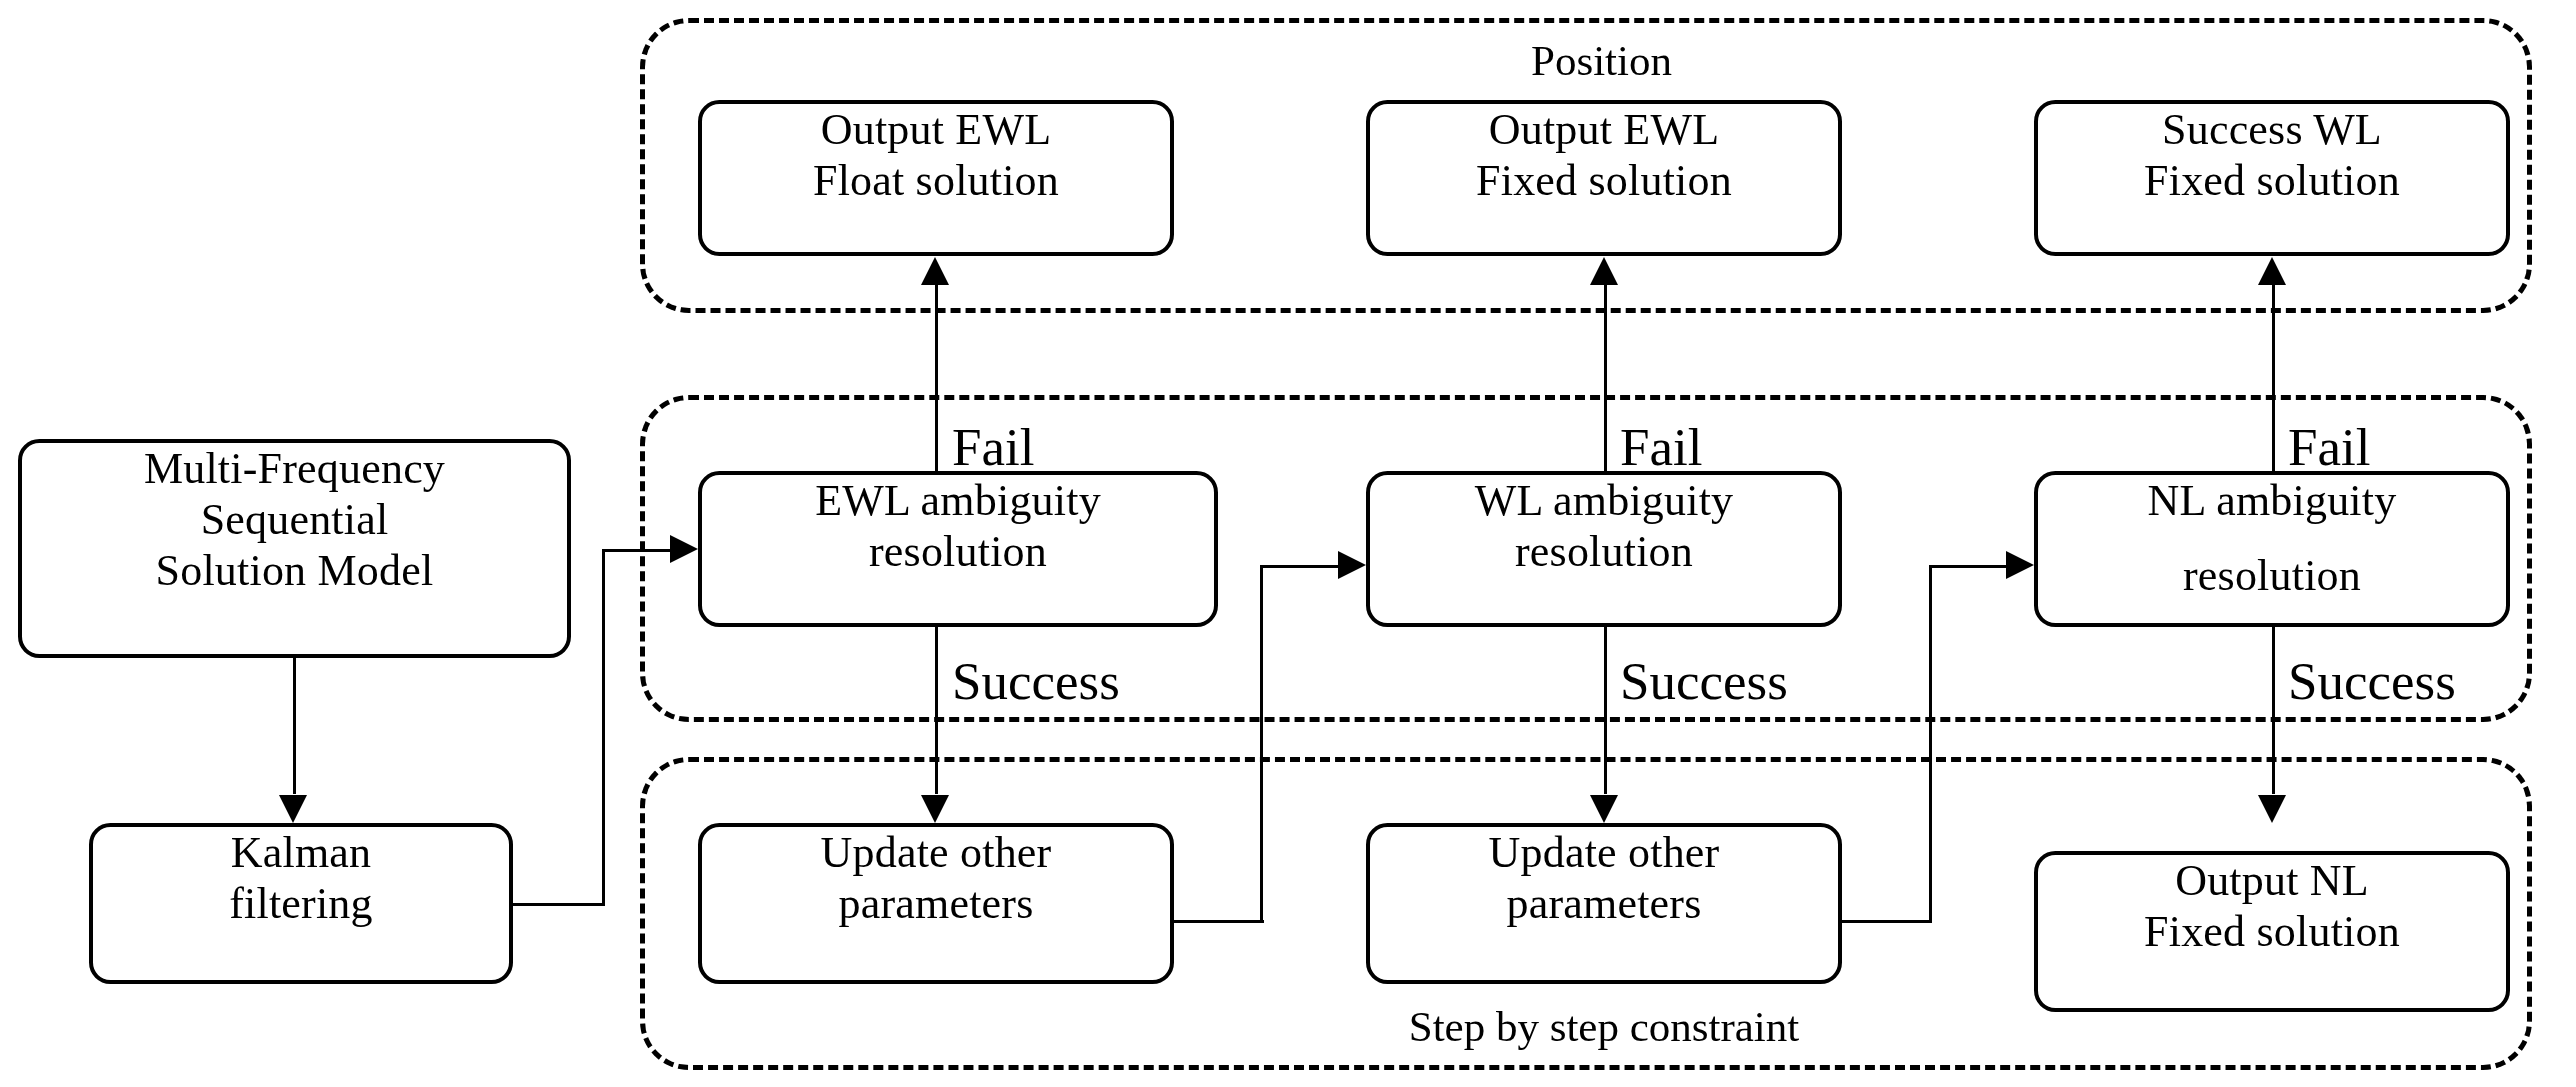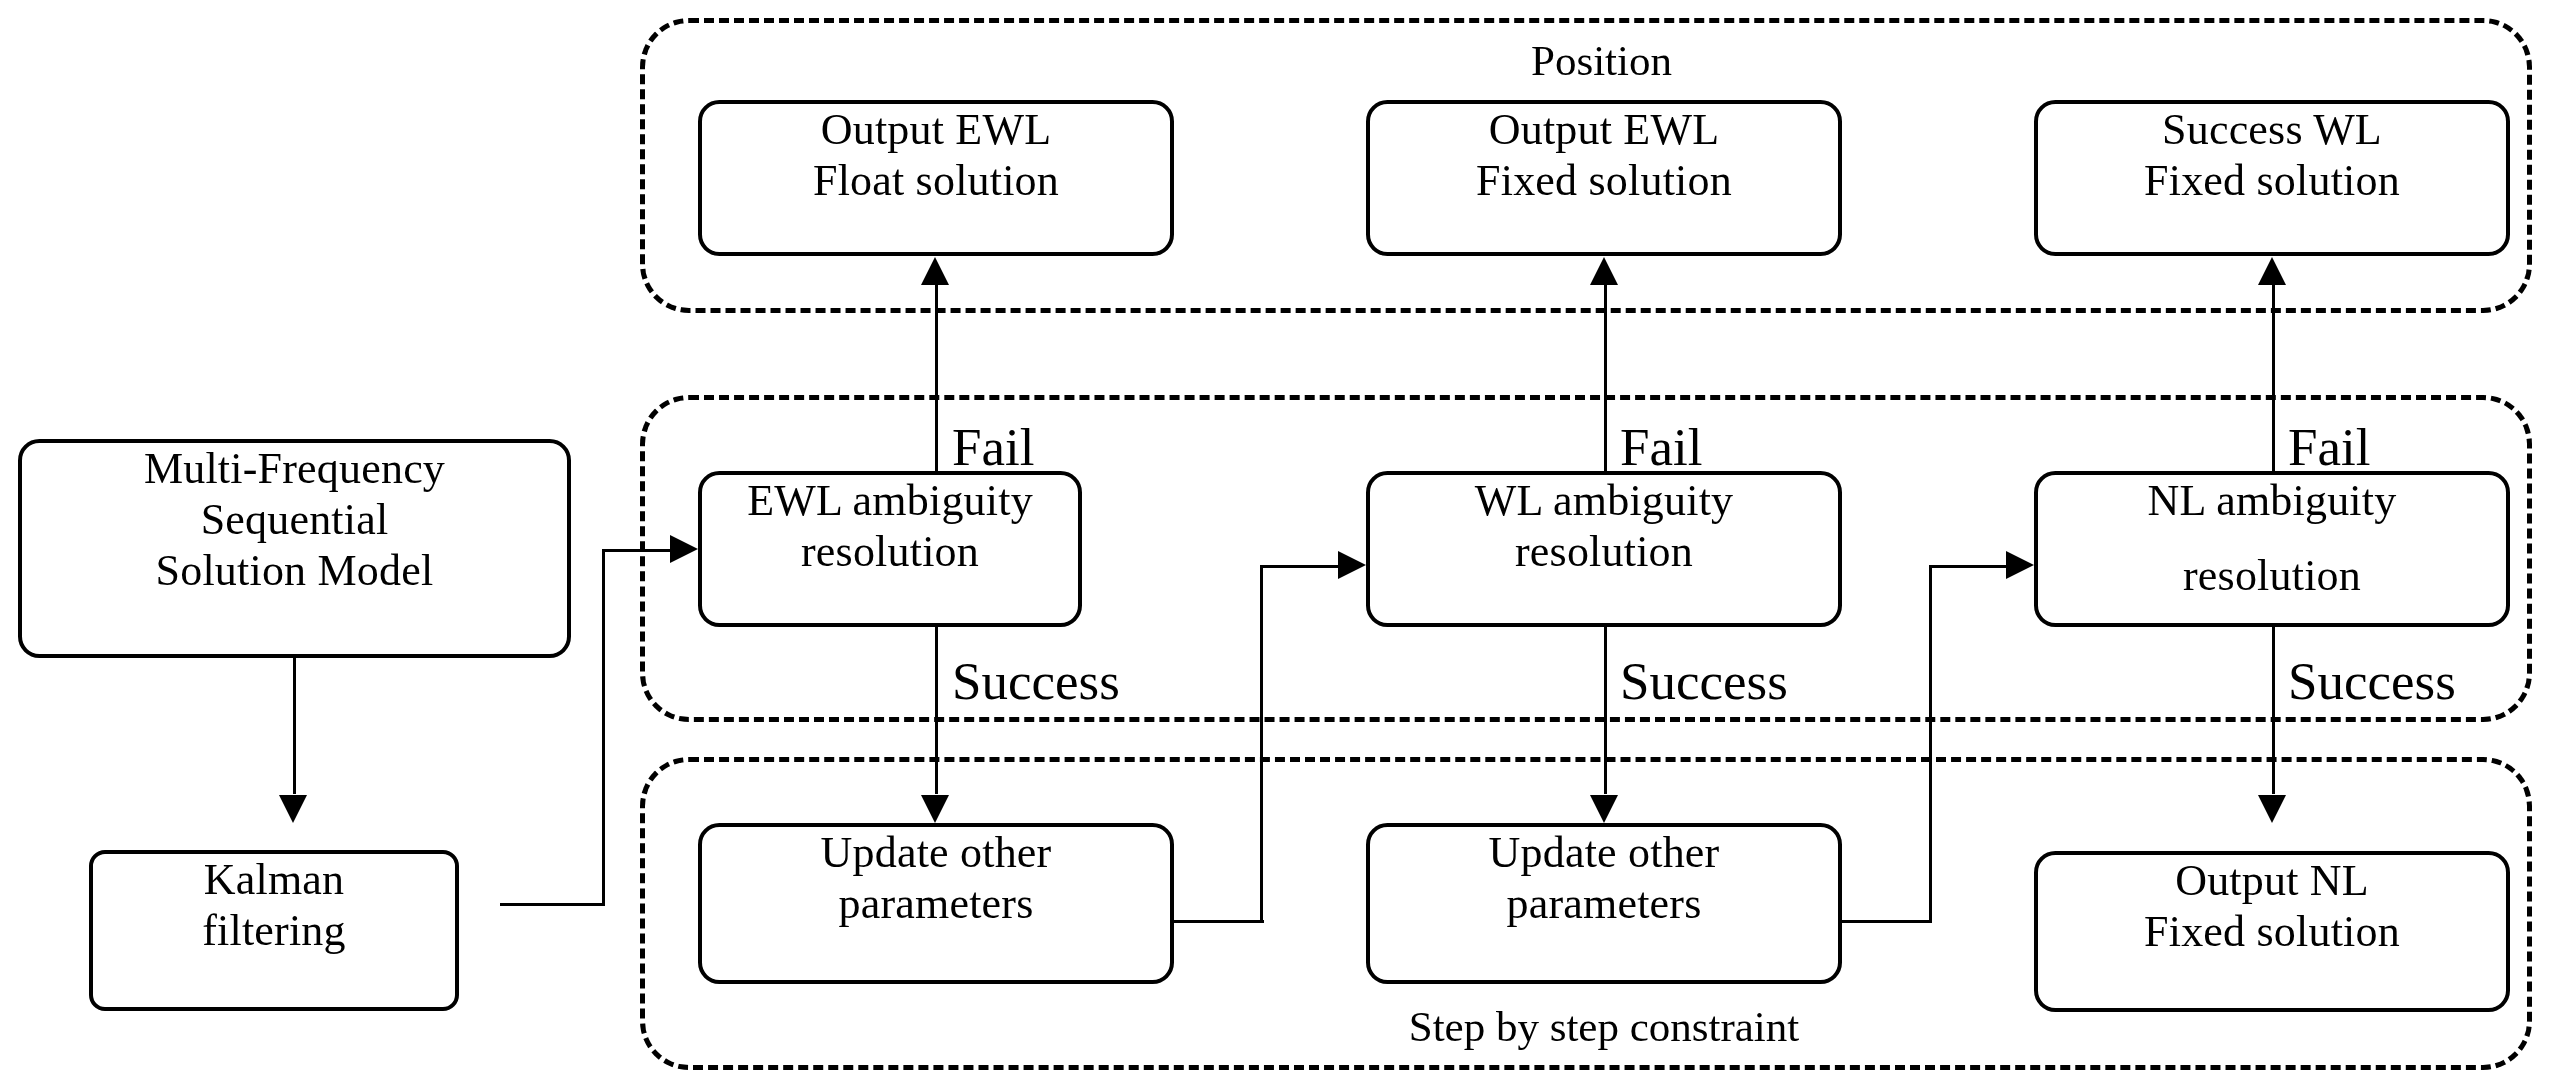--- a/index.html
+++ b/index.html
@@ -105,41 +105,41 @@
 
   <div class="group" style="left:640px; top:757px; width:1892px; height:313px;"></div>
   <div class="group-label" style="left:1316px; top:1005px; width:576px;">Step by step constraint</div>
 
   <div class="node" style="left:18px; top:439px; width:553px; height:219px;">
     <span class="ln">Multi-Frequency</span>
     <span class="ln">Sequential</span>
     <span class="ln">Solution Model</span>
   </div>
 
-  <div class="node" style="left:89px; top:850px; width:370px; height:161px;border-radius:16px;">
+  <div class="node" style="left:89px; top:823px; width:424px; height:161px;">
     <span class="ln">Kalman</span>
     <span class="ln">filtering</span>
   </div>
 
   <div class="node" style="left:698px; top:100px; width:476px; height:156px;">
     <span class="ln">Output EWL</span>
     <span class="ln">Float solution</span>
   </div>
 
   <div class="node" style="left:1366px; top:100px; width:476px; height:156px;">
     <span class="ln">Output EWL</span>
     <span class="ln">Fixed solution</span>
   </div>
 
   <div class="node" style="left:2034px; top:100px; width:476px; height:156px;">
     <span class="ln">Success WL</span>
     <span class="ln">Fixed solution</span>
   </div>
 
-  <div class="node" style="left:698px; top:471px; width:384px; height:156px;">
+  <div class="node" style="left:698px; top:471px; width:520px; height:156px;">
     <span class="ln">EWL ambiguity</span>
     <span class="ln">resolution</span>
   </div>
 
   <div class="node" style="left:1366px; top:471px; width:476px; height:156px;">
     <span class="ln">WL ambiguity</span>
     <span class="ln">resolution</span>
   </div>
 
   <div class="node" style="left:2034px; top:471px; width:476px; height:156px;gap:24px;">

